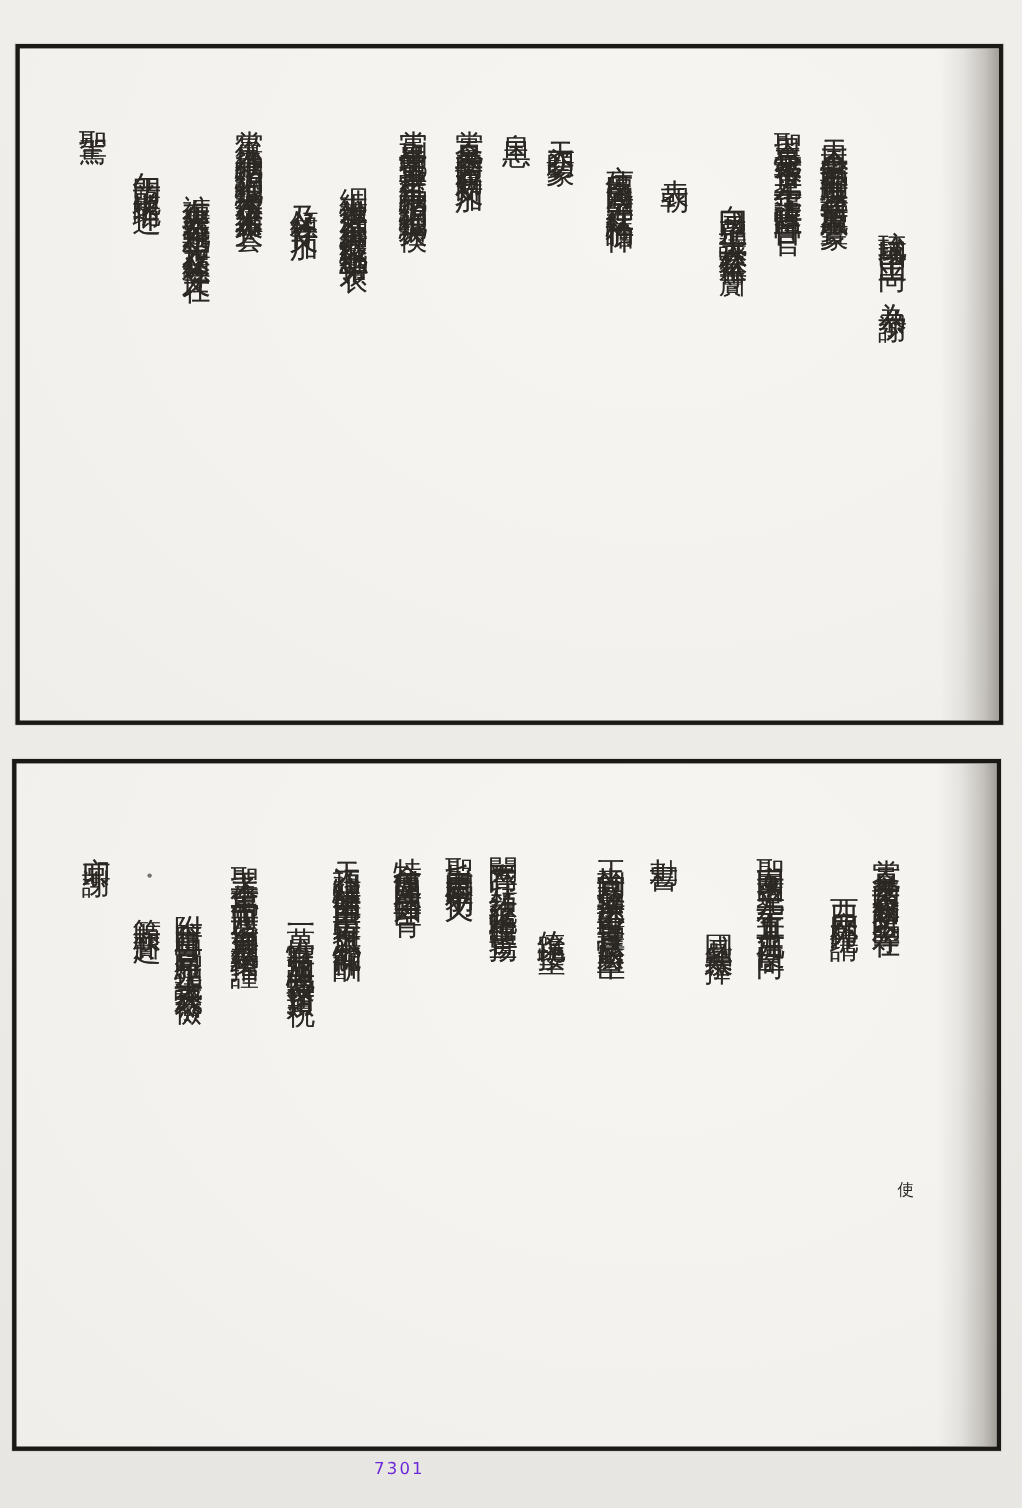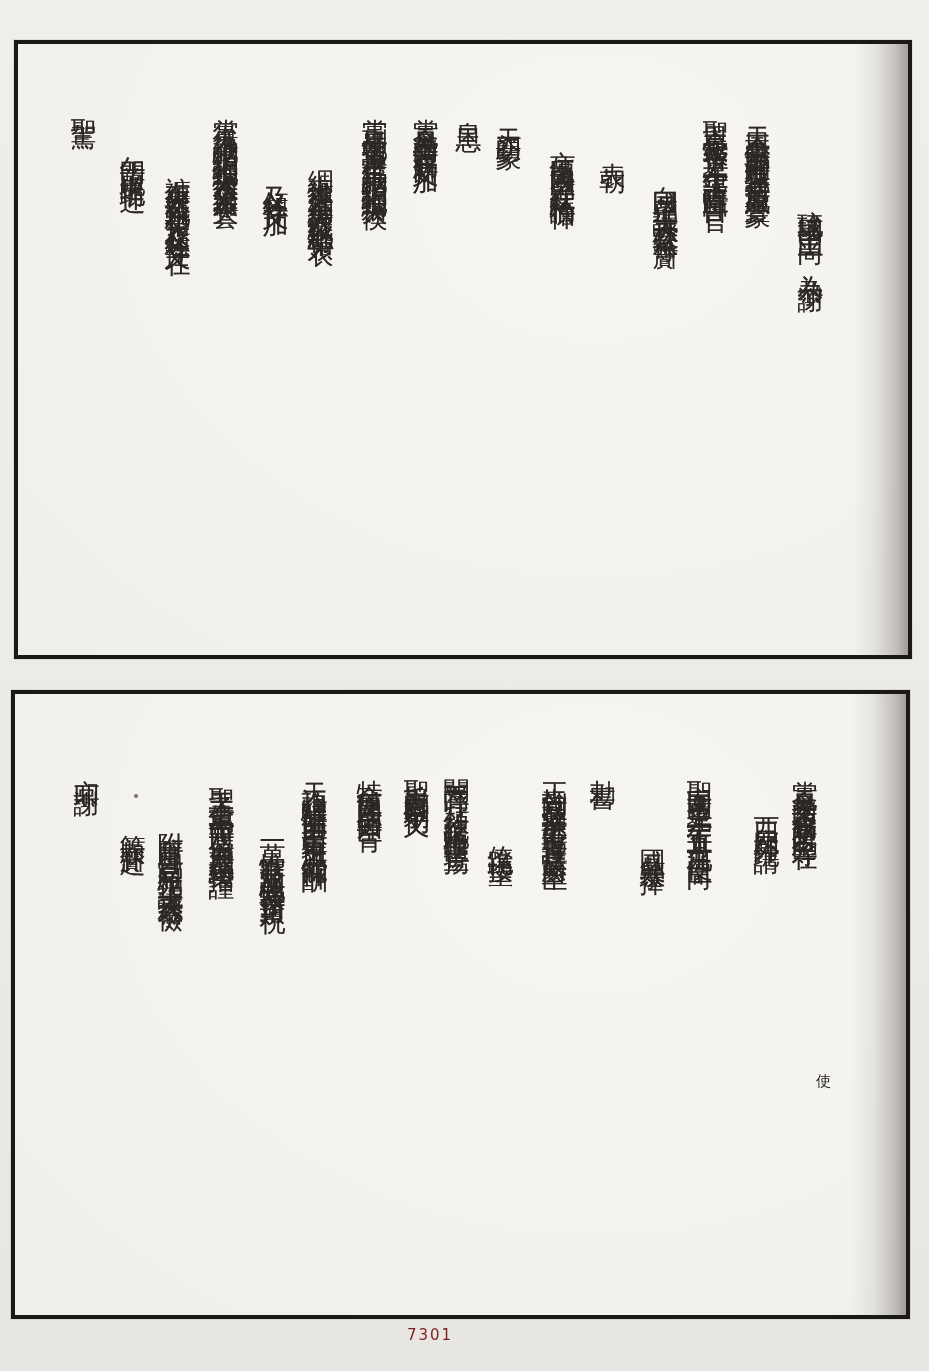--- a/index.html
+++ b/index.html
@@ -35,21 +35,21 @@
   }
   .inline-note{
     position:absolute;font-size:15px;color:#2b2824;
   }
   .ink-dot{
     position:absolute;width:4px;height:4px;border-radius:50%;
     background:#55504a;opacity:.8;
   }
   .pageno{
     position:absolute;top:1326px;left:340px;width:180px;
-    text-align:center;font-size:15px;letter-spacing:2px;color:#7f1d1d;
+    text-align:left;font-size:15px;letter-spacing:2px;color:#6d28d9;
     font-family:"DejaVu Sans","Liberation Sans",sans-serif;
   }
 </style>
 </head>
 <body>
 
 <div class="frame upper">
   <div class="cols">
       <div class="col" style="left: 778px; top: 145px;">琉球國中山王尚　為恭謝</div>
       <div class="col" style="left: 725px; top: 62px;">天恩事竊臣育嗣理藩封煢居荒服疊蒙</div>

